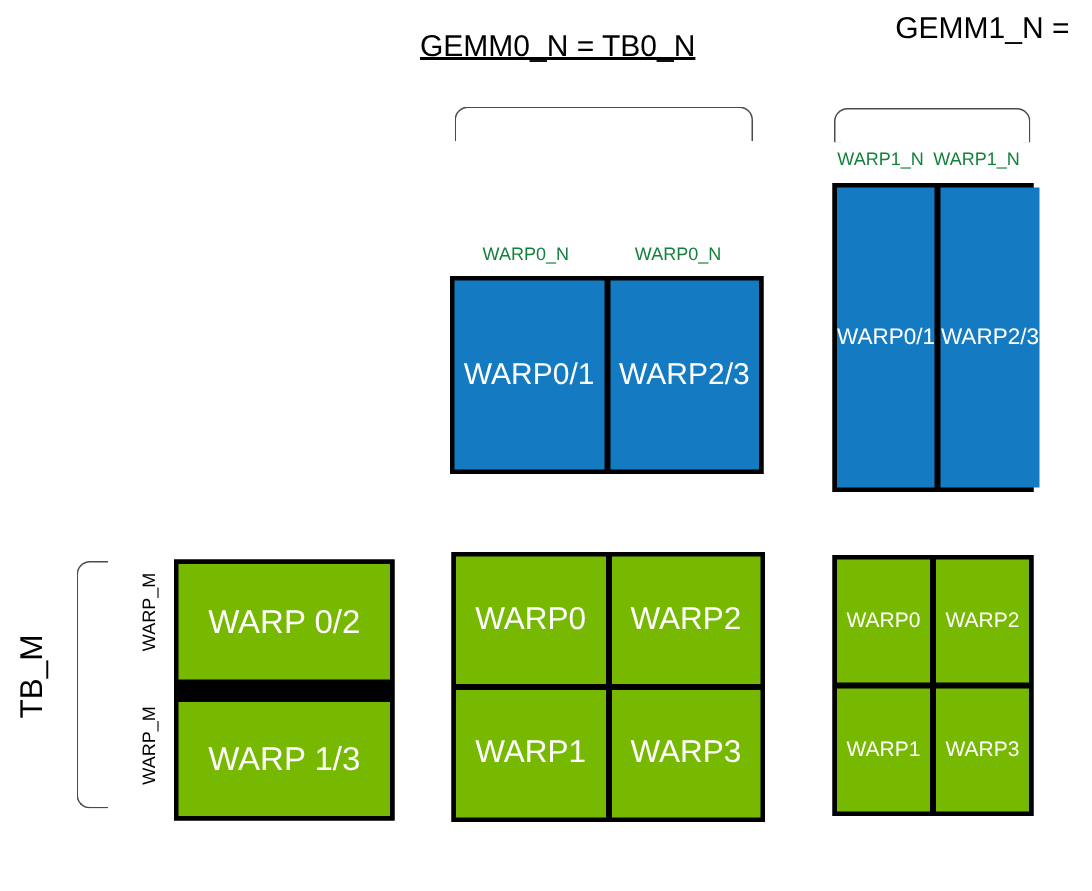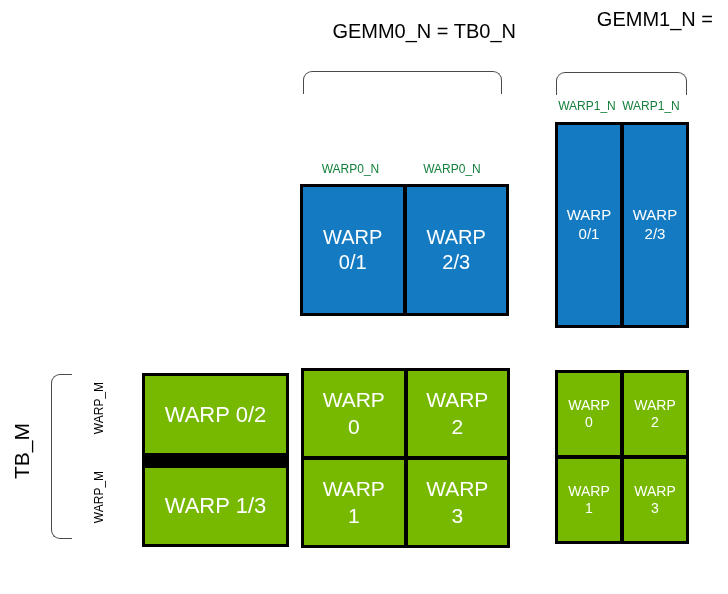--- a/index.html
+++ b/index.html
@@ -12,21 +12,21 @@
   }
   html,body{margin:0;padding:0;background:#fff;}
   .stage{
     position:relative;width:728px;height:594px;background:#ffffff;overflow:hidden;
     font-family:"Liberation Sans","DejaVu Sans",sans-serif;color:var(--label_text);
   }
   .abs{position:absolute;}
 
   
   .title{font-size:20px;color:#000;white-space:nowrap;}
-  .title-g0{left:280px;top:20px;width:236px;text-align:right;}
+  .title-g0{left:280px;top:20px;width:236px;text-align:left;text-decoration:underline;}
   .title-g1{left:563px;top:6px;width:150px;text-align:right;line-height:27px;}
 
   
   .hbracket{
     border:solid var(--bracket_line);border-width:1.5px 1.5px 0 1.5px;
     border-radius:9px 9px 0 0;
   }
   .hbracket-g0{left:303px;top:71px;width:197px;height:22px;}
   .hbracket-g1{left:556px;top:72px;width:129px;height:22px;}
   .vbracket{
@@ -44,24 +44,24 @@
 
   
   .rot{transform:rotate(-90deg);text-align:center;white-space:nowrap;}
   .tbm{left:-38px;top:436px;width:120px;height:30px;font-size:21px;line-height:30px;}
   .warpm{left:59px;top:400px;width:80px;height:16px;font-size:12px;line-height:16px;}
   .warpm2{top:489px;}
 
   
   .box{display:grid;background:var(--outline);border:3px solid var(--outline);}
   .cols2{grid-template-columns:1fr 1fr;gap:4px;}
-  .rows2{grid-template-rows:1fr 1fr;gap:15px;margin-left:26px;}
+  .rows2{grid-template-rows:1fr 1fr;gap:15px;}
   .grid2x2{grid-template-columns:1fr 1fr;grid-template-rows:1fr 1fr;gap:4px;}
   .cell{
-    display:flex;flex-direction:column;align-items:center;justify-content:center;
+    display:flex;align-items:center;justify-content:center;
     color:var(--cell_text);text-align:center;line-height:1.25;
   }
   .cell.blue{background:var(--blue);}
   .cell.green{background:var(--green);}
 
   .blue-wide{left:300px;top:184px;width:203px;height:126px;font-size:20px;}
   .blue-tall{left:555px;top:122px;width:128px;height:200px;font-size:15px;}
   .green-left{left:116px;top:373px;width:141px;height:168px;font-size:22px;}
   .green-mid{left:301px;top:368px;width:203px;height:174px;font-size:21px;}
   .green-right{left:555px;top:370px;width:128px;height:168px;font-size:14px;}

